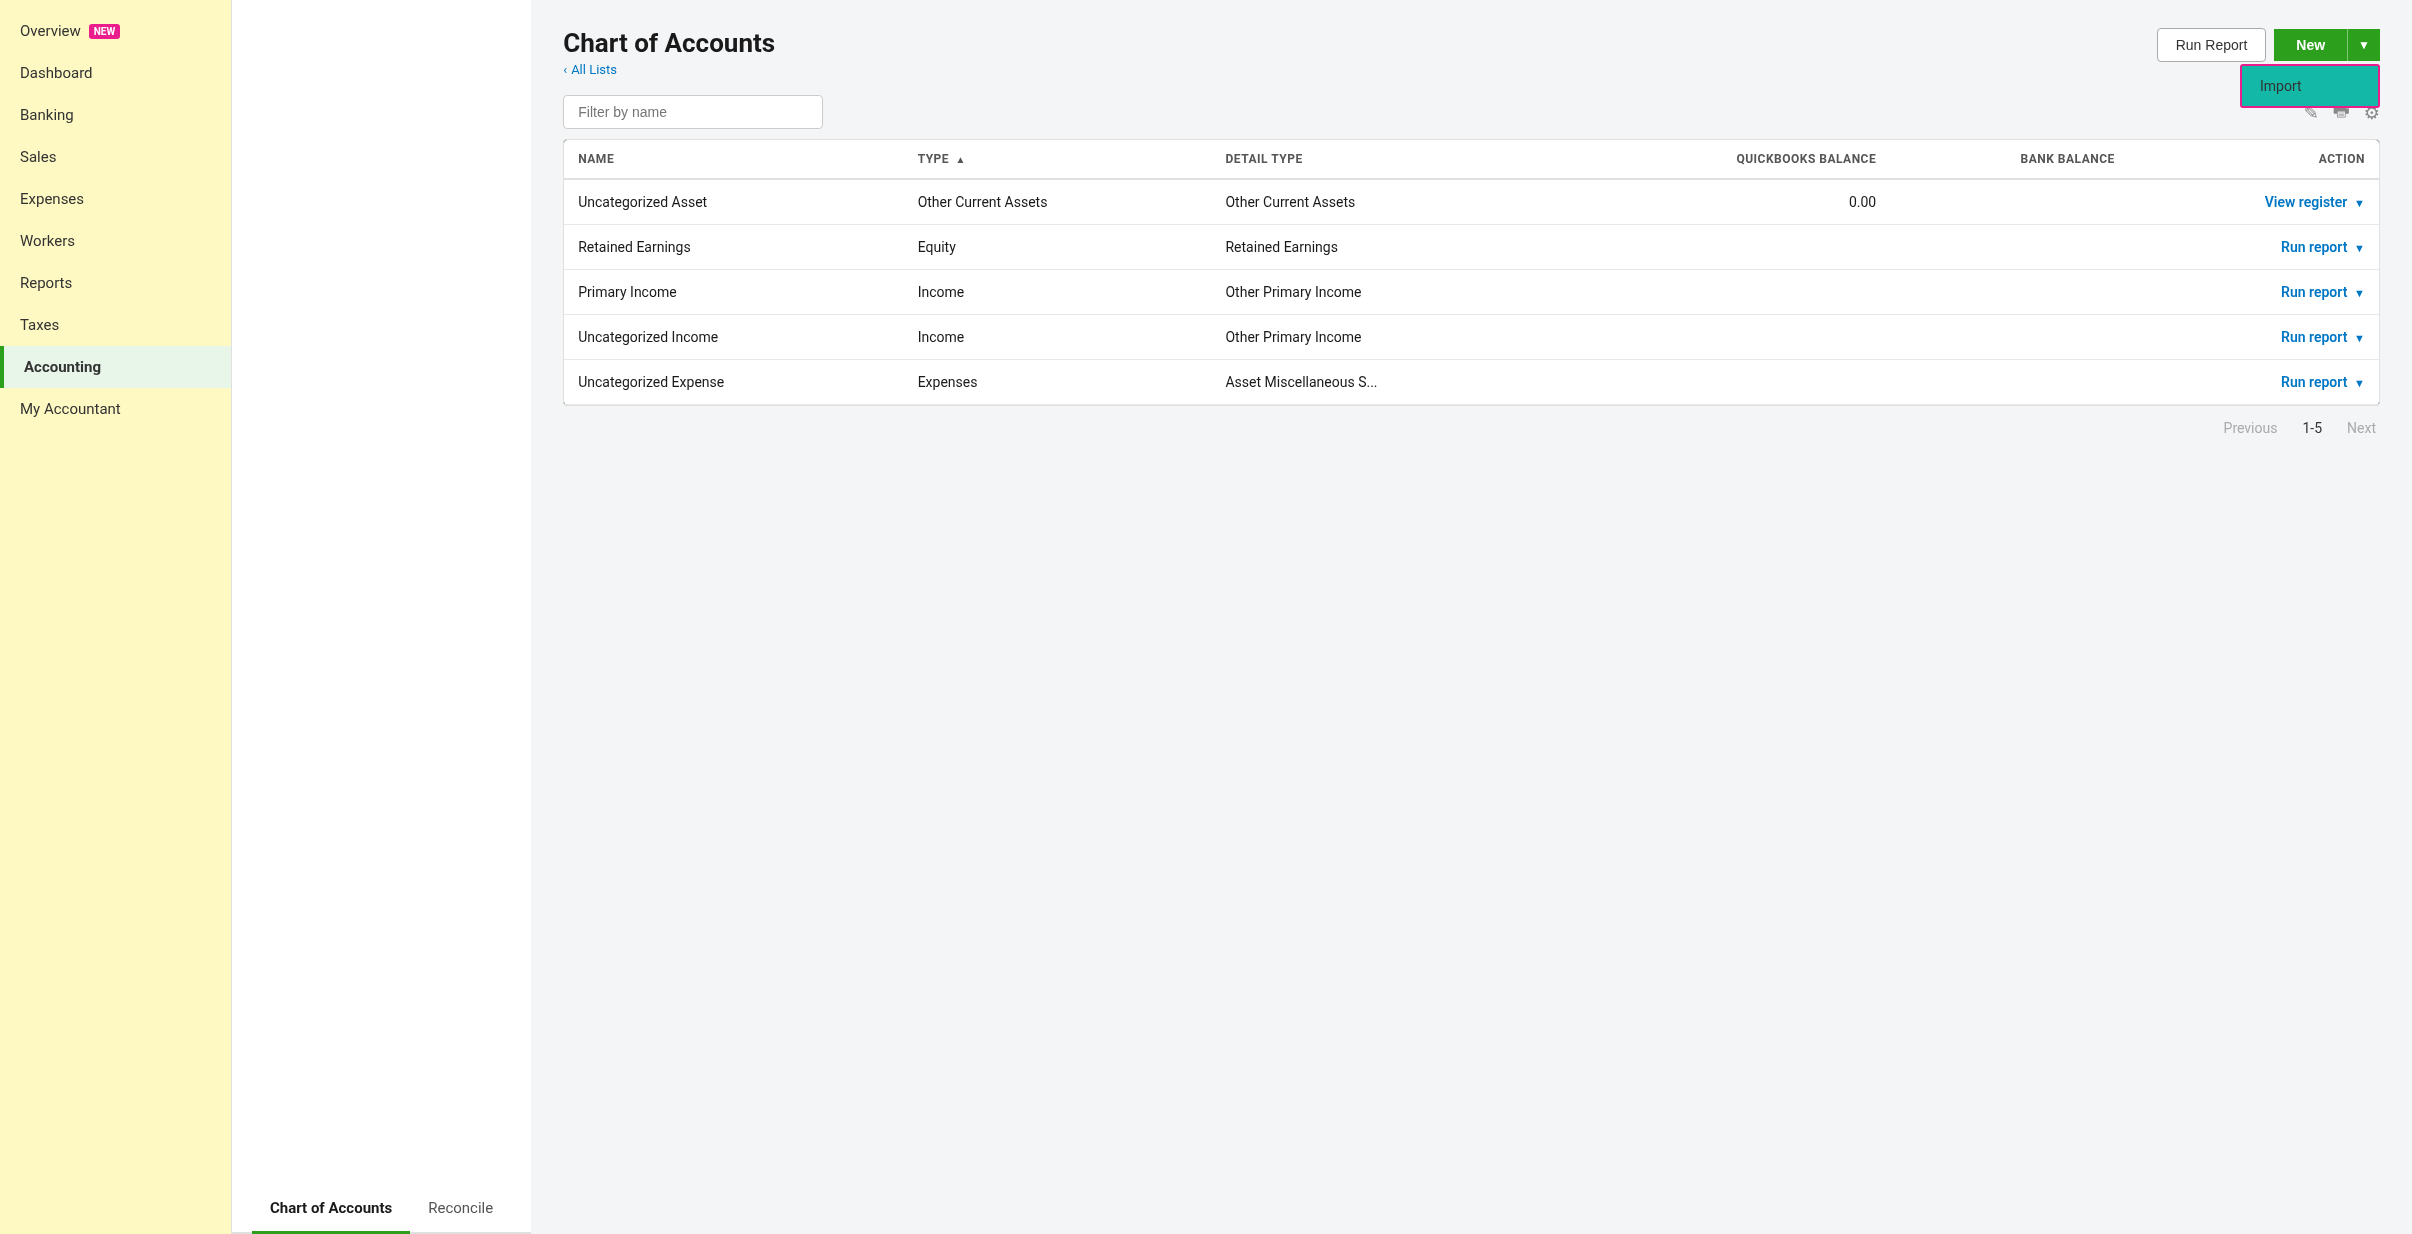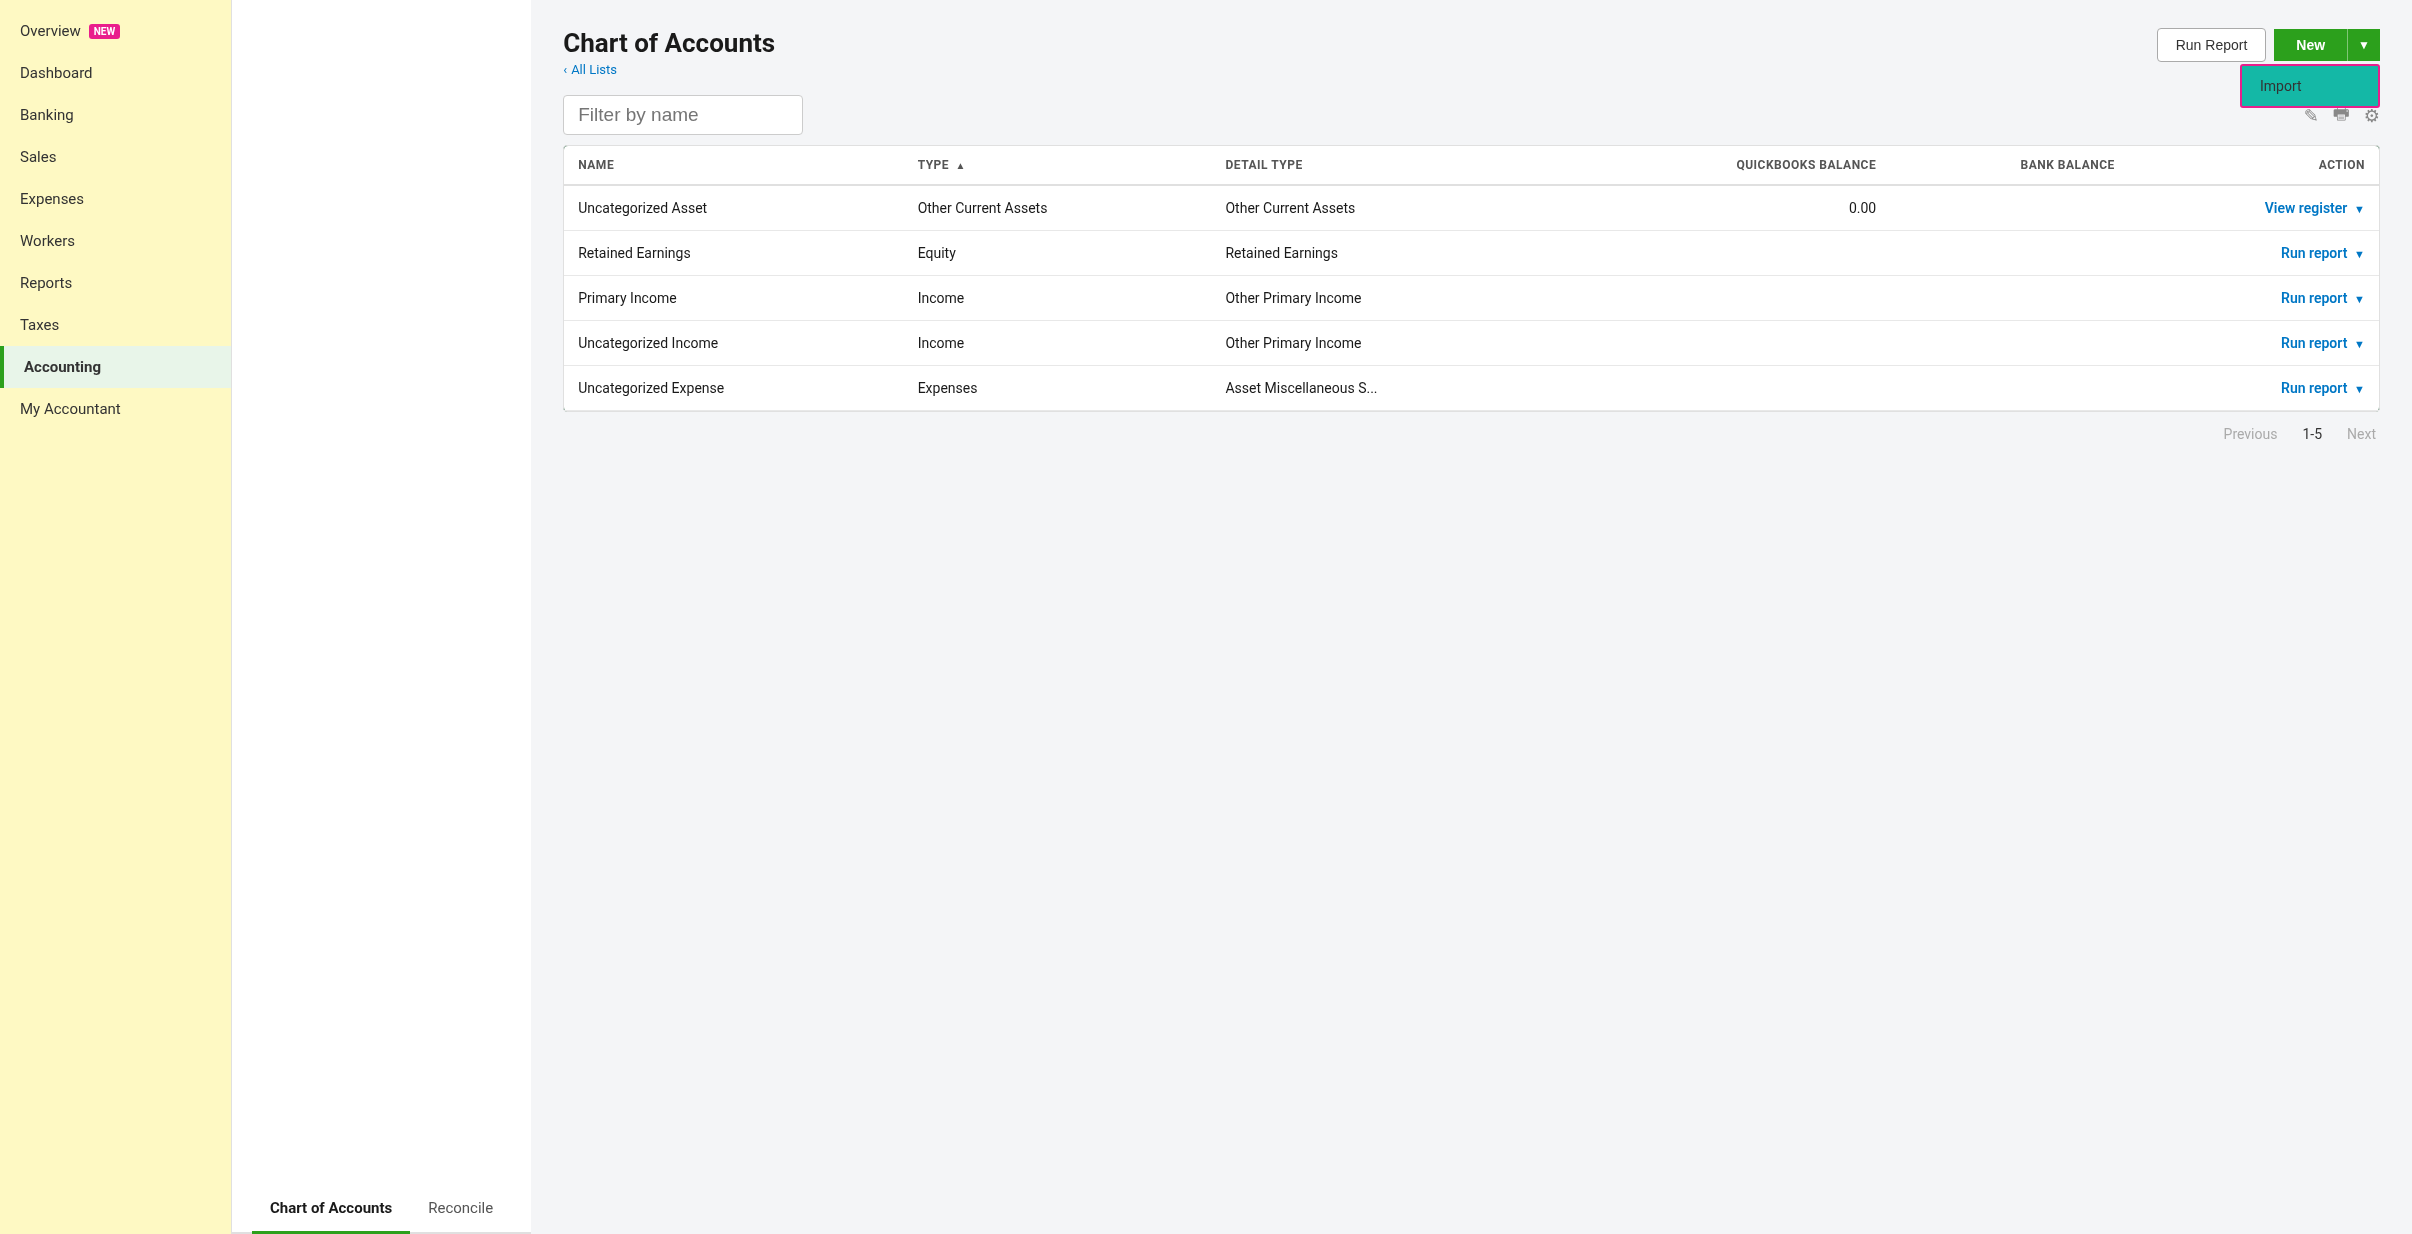--- a/index.html
+++ b/index.html
@@ -164,22 +164,22 @@
     .filter-toolbar {
       display: flex;
       align-items: center;
       justify-content: space-between;
       margin: 18px 0 10px;
     }
     .filter-input {
       border: 1px solid #ccc;
       border-radius: 4px;
       padding: 8px 14px;
-      font-size: 19px;
-      width: 240px;
+      font-size: 14px;
+      width: 260px;
       outline: none;
       color: #888;
     }
     .toolbar-icons {
       display: flex;
       gap: 14px;
       align-items: center;
     }
     .toolbar-icon {
       cursor: pointer;

